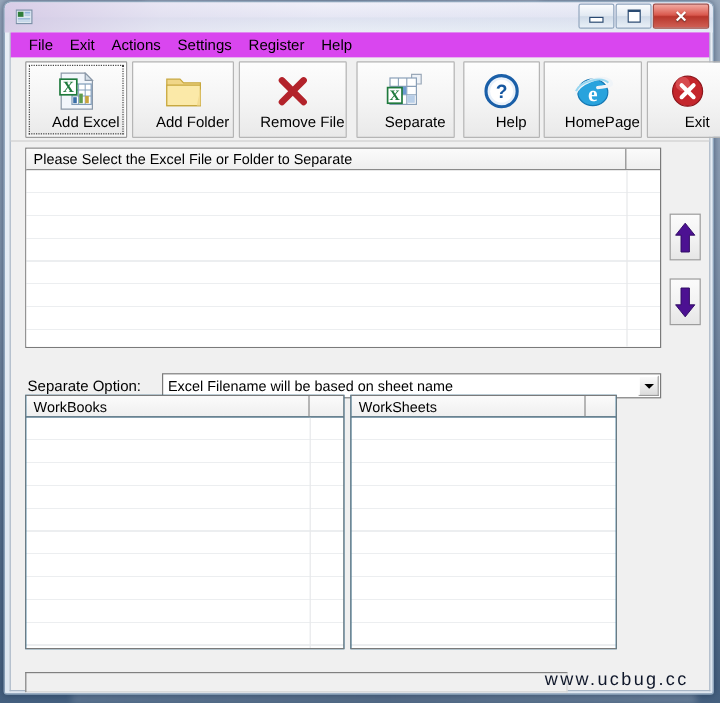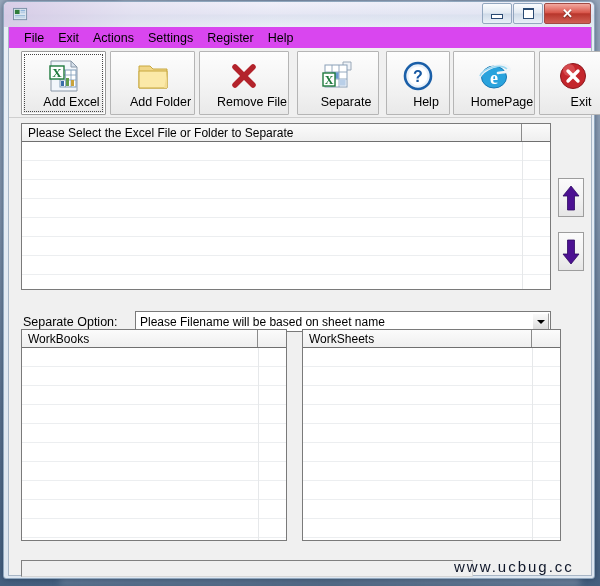--- a/index.html
+++ b/index.html
@@ -317,21 +317,21 @@
   
   .dualpanel {
     position: absolute;
     top: 302px;
     height: 212px;
     border: 1px solid #7a7a7a;
     background: #0369a1;
     box-sizing: border-box;
   }
   #wbpanel { left: 12px; width: 266px; }
-  #wspanel { left: 293px; width: 259px; }
+  #wspanel { left: 283px; width: 222px; }
 
   
   #statusfield {
     position: absolute;
     left: 12px; top: 533px;
     width: 452px; height: 17px;
     background: #f0f0f0;
     border: 1px solid #808080;
     border-right-color: #d6d6d6;
     border-bottom-color: #d6d6d6;
@@ -512,21 +512,21 @@
     </div>
     <div class="arrowbtn" style="left:549px;top:205px;">
       <svg width="18" height="26" viewBox="0 0 18 26">
         <path d="M9 25 L17 15 H12.5 V1 H5.5 V15 H1 Z" fill="#4c1192" stroke="#2f0a62" stroke-width="0.8"></path>
       </svg>
     </div>
 
     <div id="optrow">
       <div id="optlabel">Separate Option:</div>
       <div id="optcombo">
-        <div class="cval">Please Filename will be based on sheet name</div>
+        <div class="cval">Excel Filename will be based on sheet name</div>
         <div class="cbtn">
           <div class="carat"></div>
         </div>
       </div>
     </div>
 
     <div id="wbpanel" class="dualpanel">
       <div class="lhead">
         <div class="hcell" style="width:236px;">WorkBooks</div>
         <div class="hcell" style="width:28px;border-right:none;"></div>

